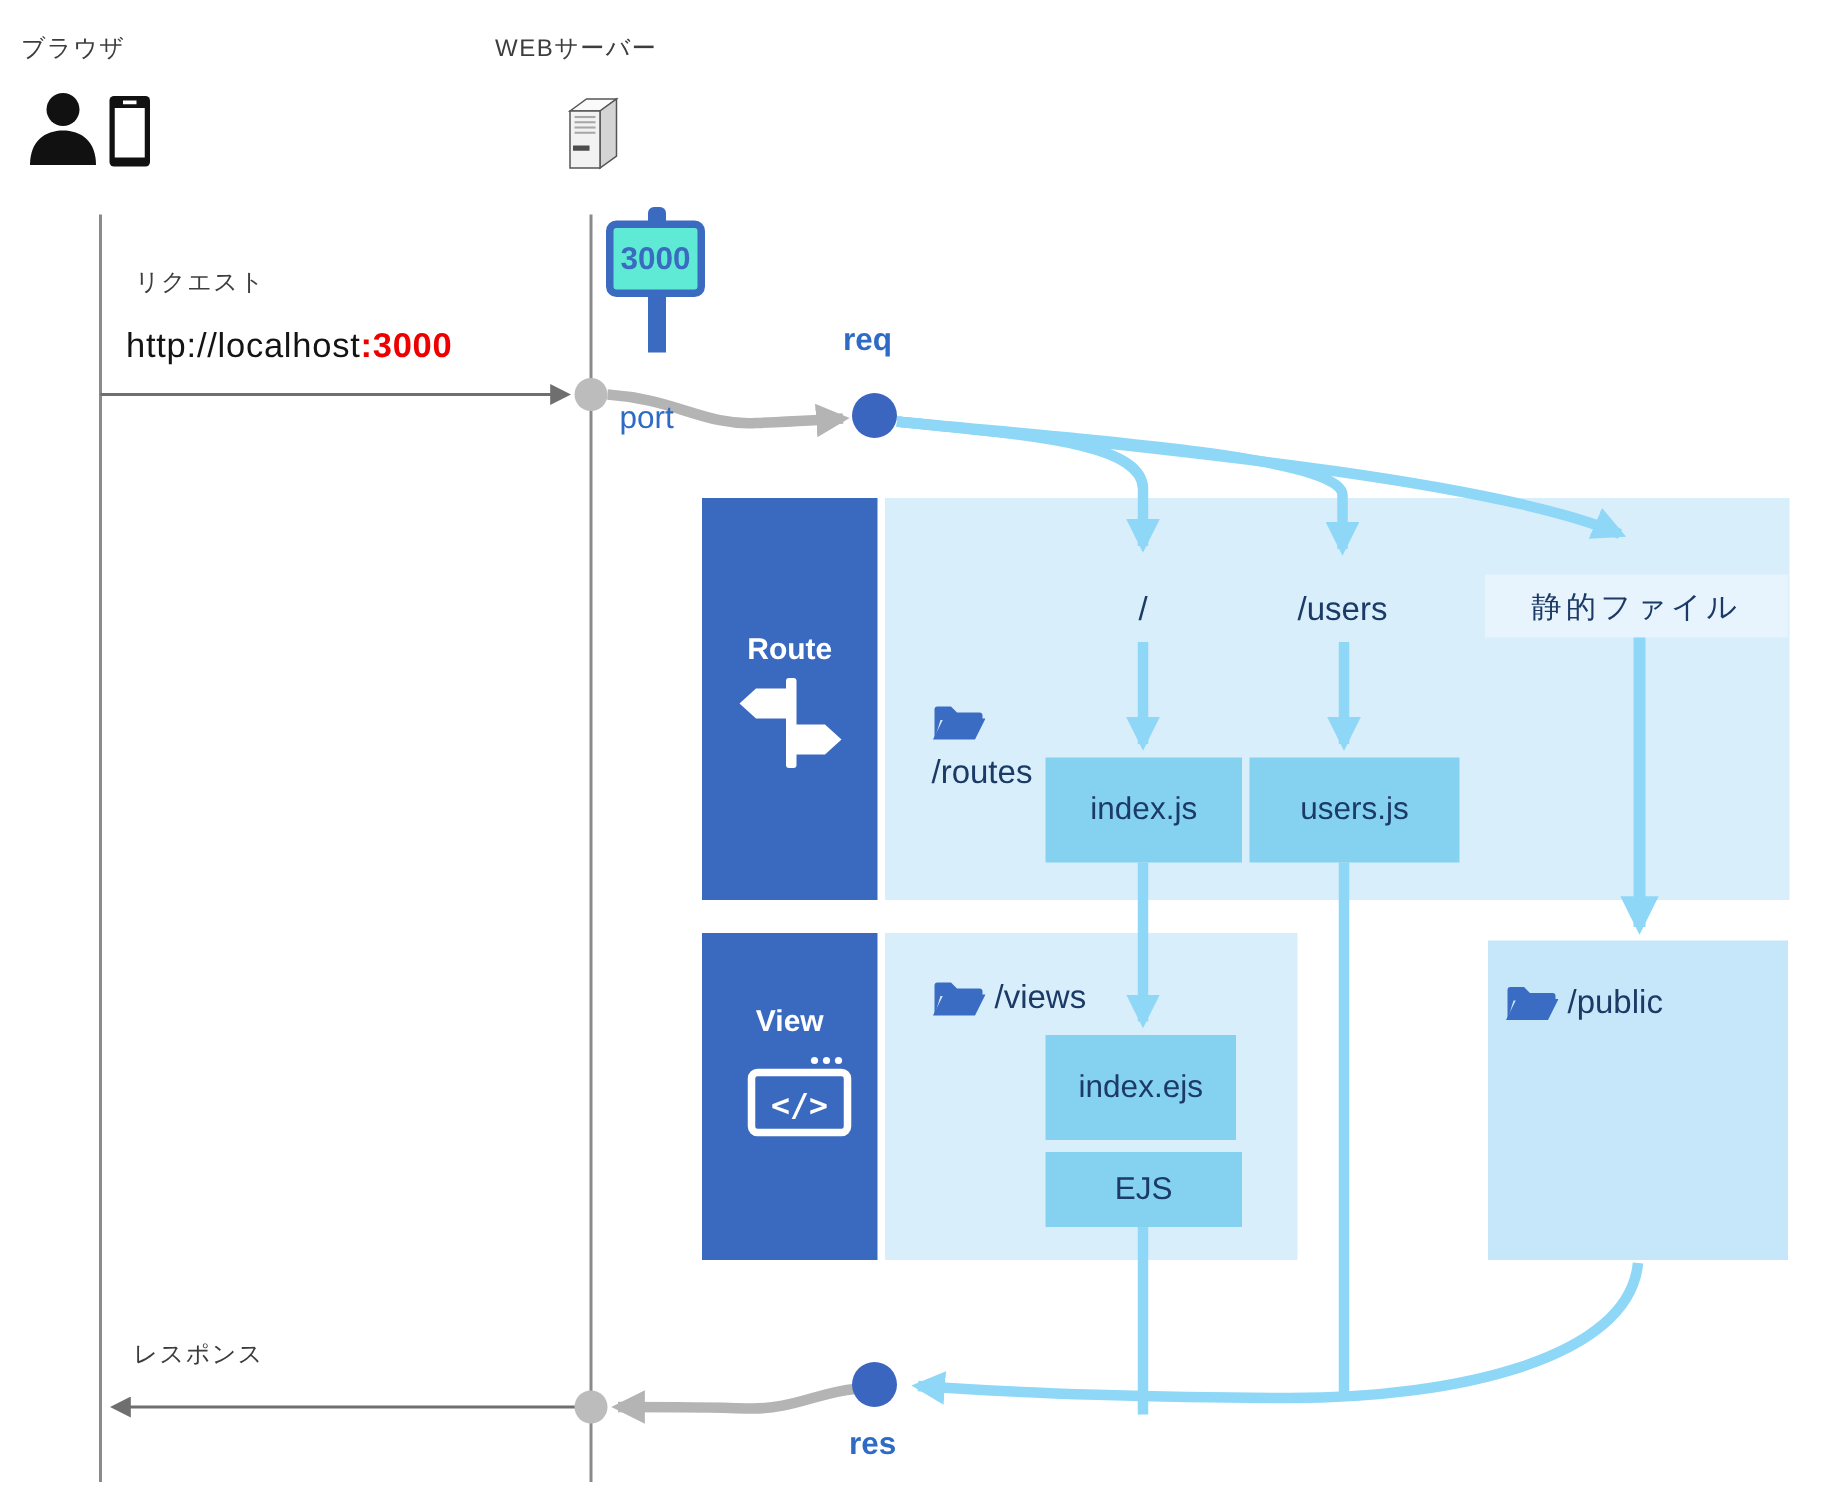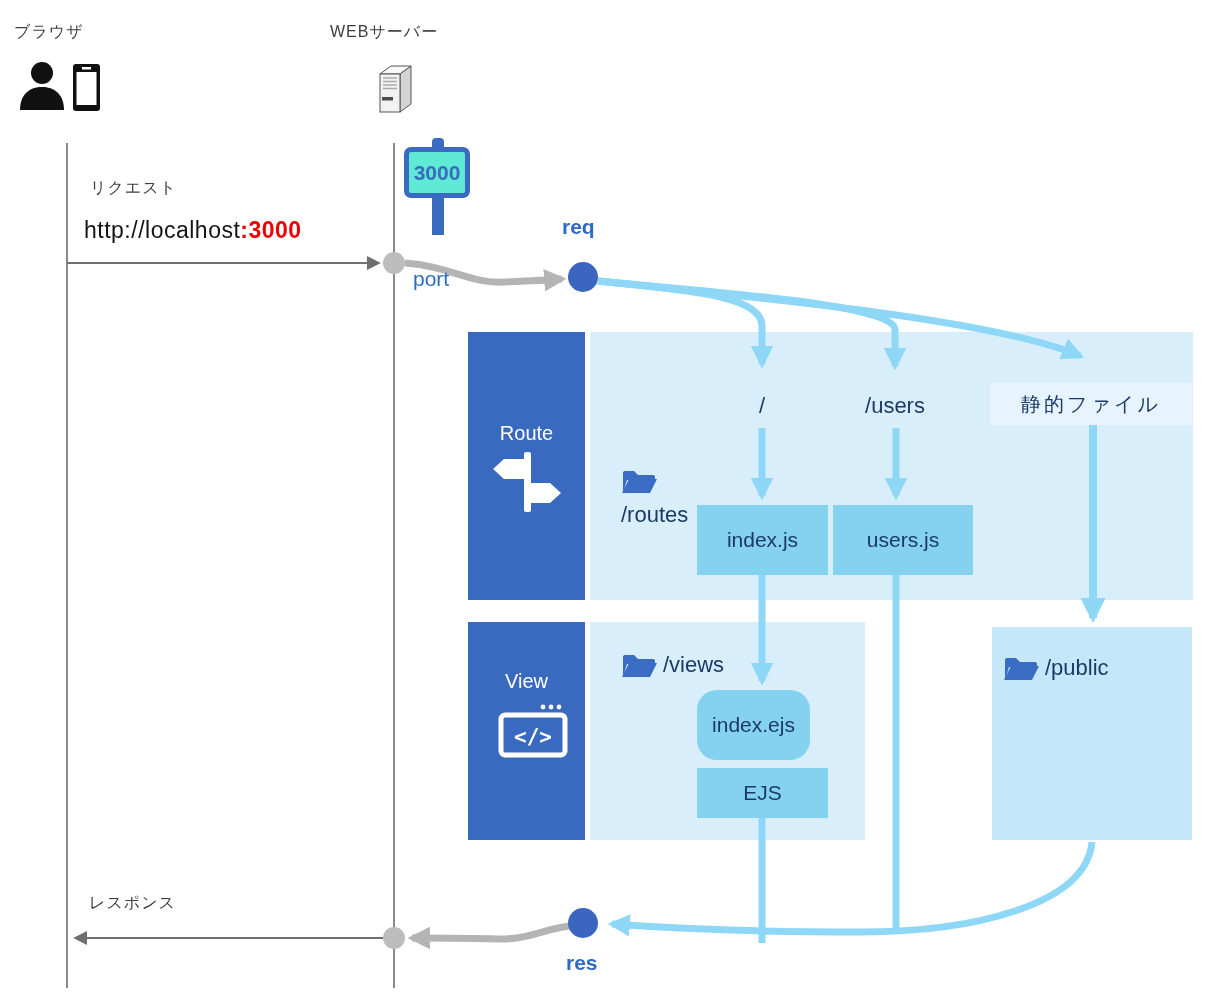--- a/index.html
+++ b/index.html
@@ -9,21 +9,21 @@
   }
   .abs{position:absolute;}
   .jp-label{font-size:16px;color:#3d3d3d;letter-spacing:1px;z-index:4;}
   .url{font-size:23px;color:#141414;z-index:4;letter-spacing:.5px;}
   .url .port-red{color:#ee0000;font-weight:bold;}
   .panel{z-index:1;}
   .dark-box{background:#3a6abf;z-index:1;}
   .light-panel{background:#d9eefb;}
   .public-panel{background:#c6e7fa;}
   .static-bg{background:#e7f4fd;}
-  .sec-title{color:#fff;font-weight:normal;font-size:20px;text-align:center;z-index:4;}
+  .sec-title{color:#fff;font-weight:bold;font-size:20px;text-align:center;z-index:4;}
   .file-box{
     background:#85d1f0;z-index:3;display:flex;align-items:center;justify-content:center;
     font-size:21px;color:#1b3a66;
   }
   .path-label{font-size:22px;color:#1b3a66;z-index:4;text-align:center;}
   .folder-row{display:flex;align-items:flex-start;gap:6px;z-index:4;}
   .folder-row .txt{font-size:22px;color:#1b3a66;line-height:28px;}
   .dirs{font-size:21px;line-height:30px;color:#1b3a66;z-index:4;}
   .blue-label{color:#2e6bc4;font-size:21px;z-index:4;}
   .hub-label{color:#2e6bc4;font-size:21px;font-weight:bold;z-index:4;}
@@ -165,21 +165,21 @@
   </svg>
 
   <div class="abs folder-row" style="left:621px;top:651px;">
     <svg class="icon" width="36" height="28" viewBox="0 0 36 28">
       <path d="M2,26 L2,6 Q2,4 4,4 L13,4 L17,8 L32,8 Q34,8 34,10 L34,13 L6,13 Z" fill="#3a6cc3"></path>
       <path d="M8,12 L36,12 L29,26 L1,26 Z" fill="#3a6cc3"></path>
     </svg>
     <span class="txt">/views</span>
   </div>
 
-  <div class="abs file-box" style="left:697px;top:690px;width:113px;height:70px;border-radius:20px;">
+  <div class="abs file-box" style="left:697px;top:690px;width:127px;height:70px;">
     <span>index.ejs</span>
   </div>
   <div class="abs file-box" style="left:697px;top:768px;width:131px;height:50px;">
     <span>EJS</span>
   </div>
 
   <div class="abs folder-row" style="left:1003px;top:654px;">
     <svg class="icon" width="36" height="28" viewBox="0 0 36 28">
       <path d="M2,26 L2,6 Q2,4 4,4 L13,4 L17,8 L32,8 Q34,8 34,10 L34,13 L6,13 Z" fill="#3a6cc3"></path>
       <path d="M8,12 L36,12 L29,26 L1,26 Z" fill="#3a6cc3"></path>

